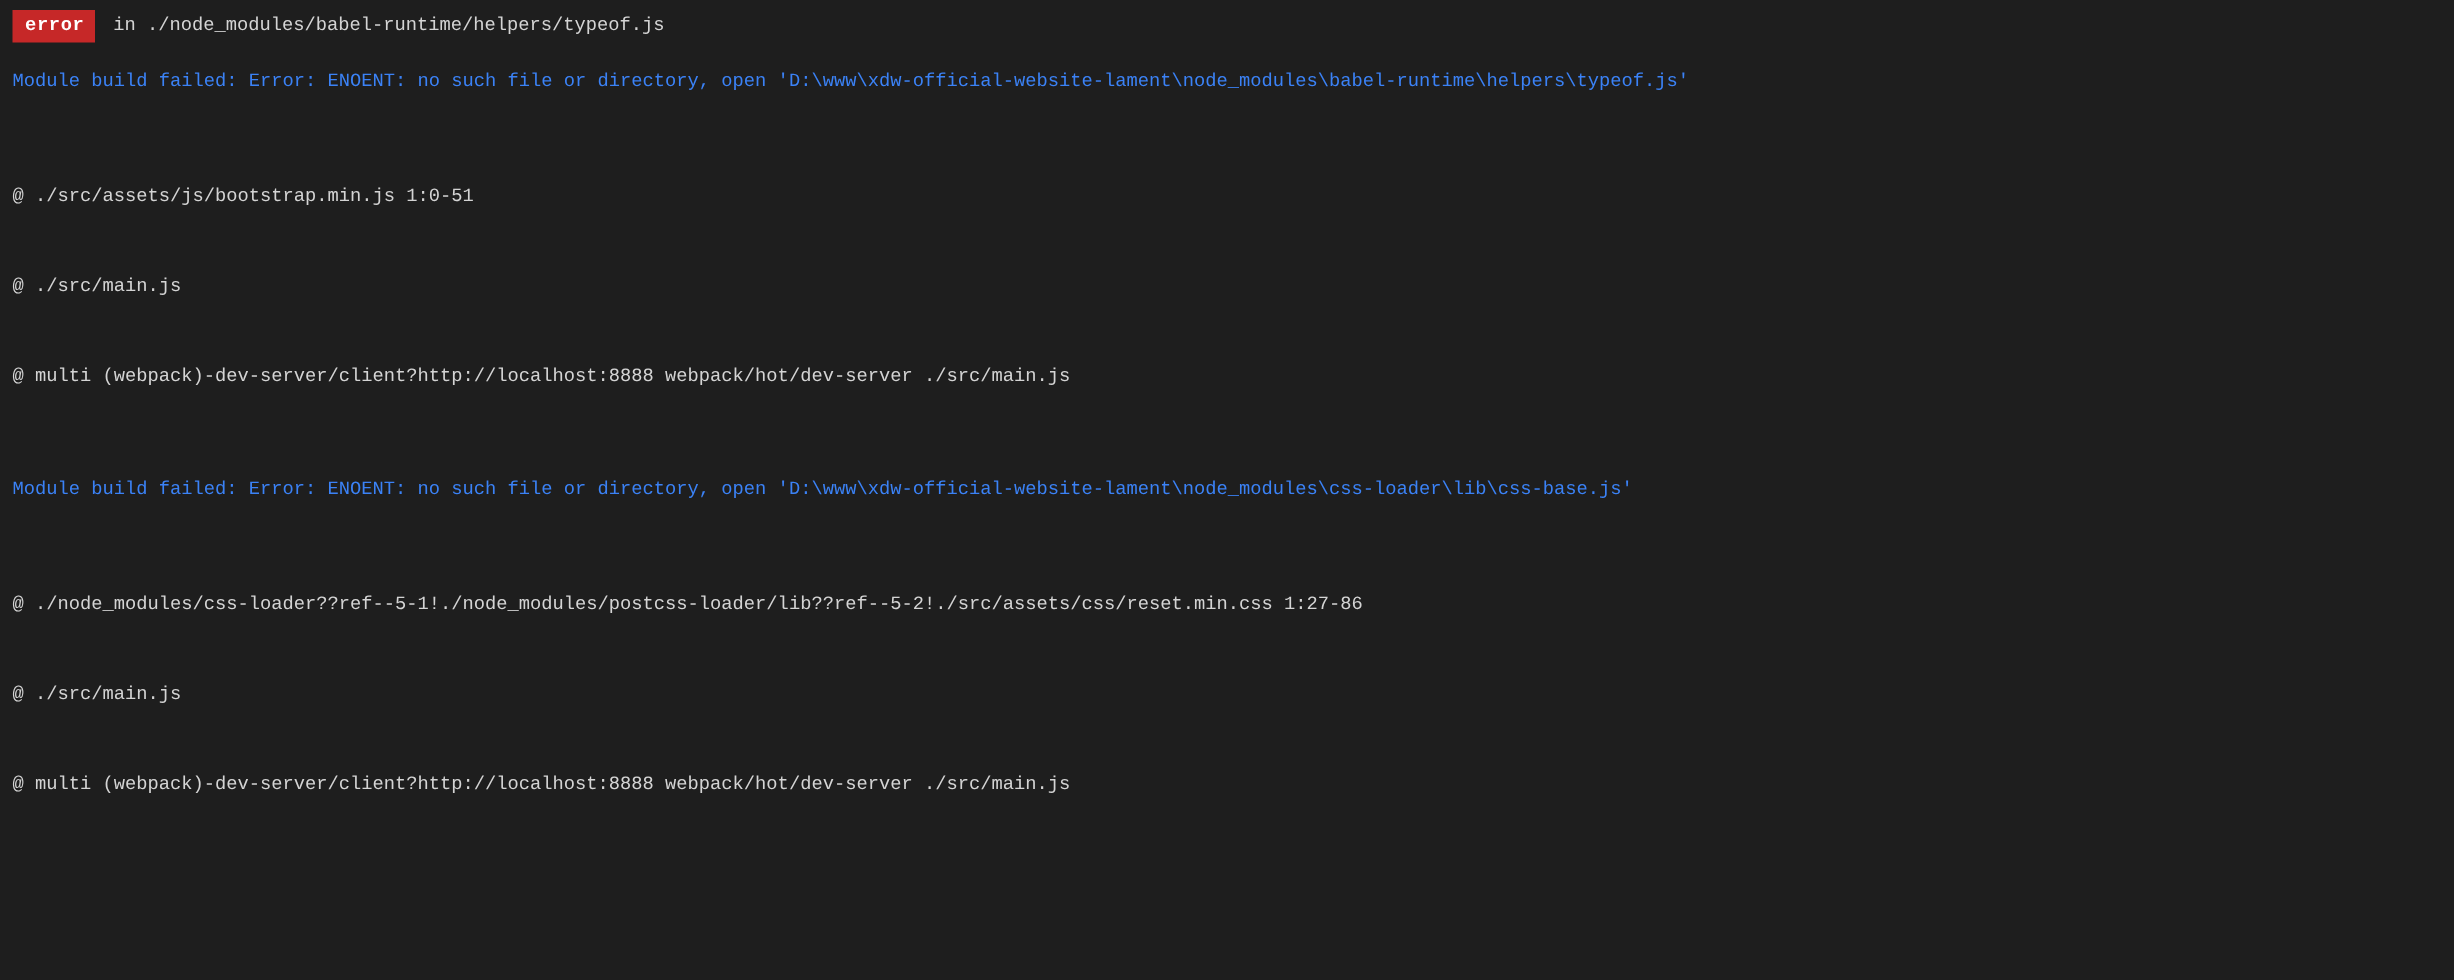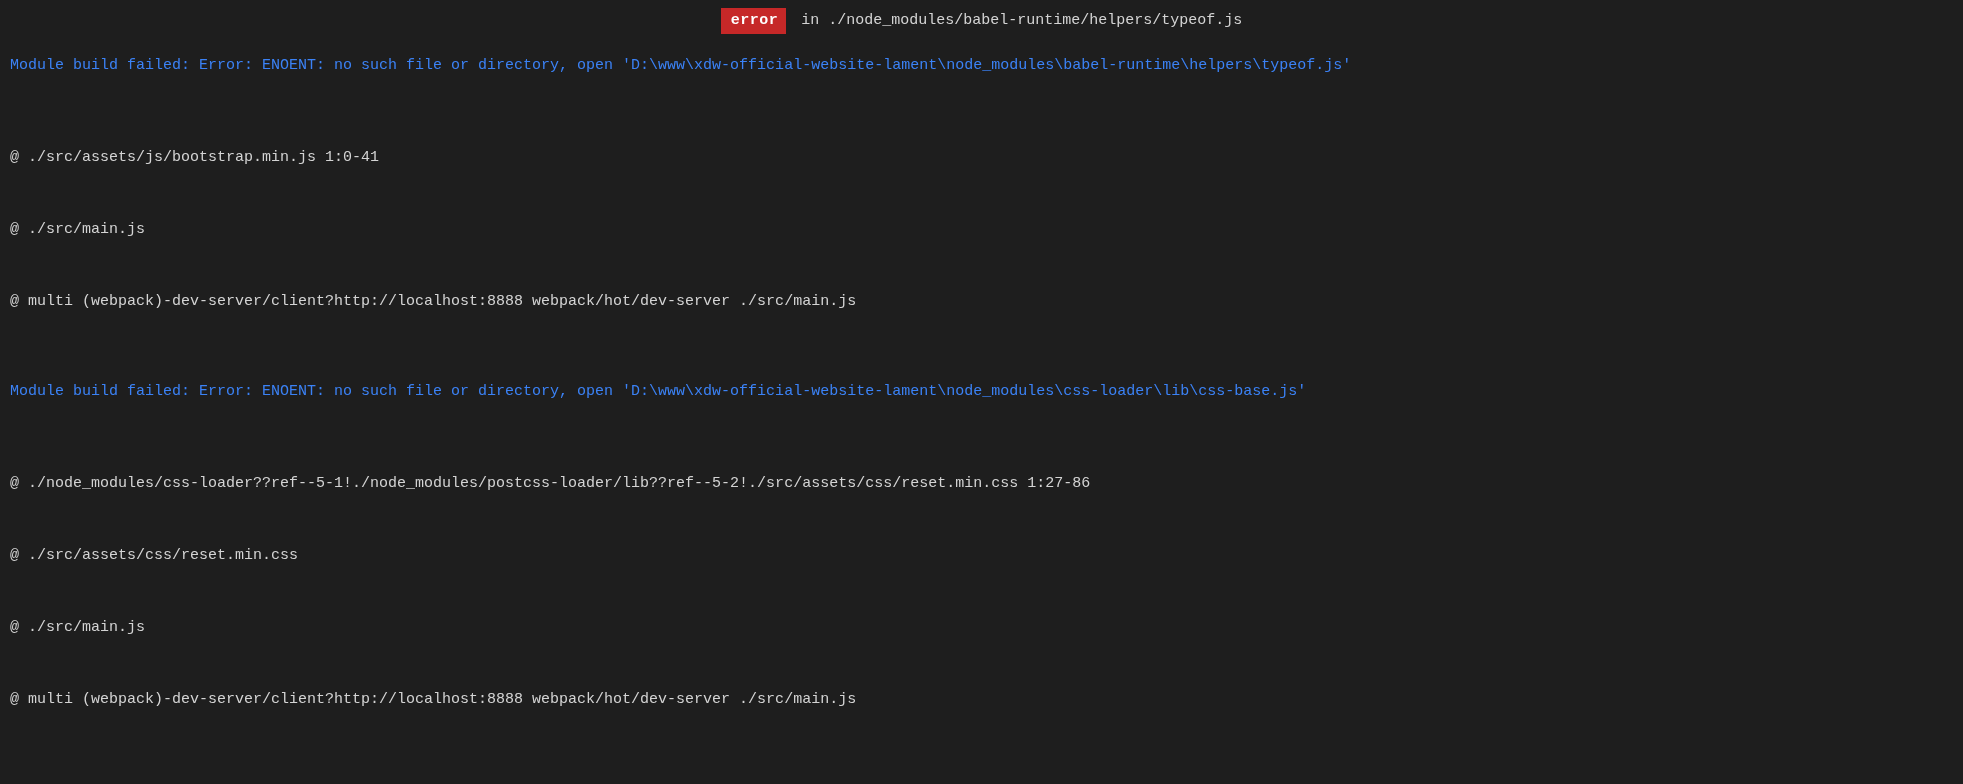--- a/index.html
+++ b/index.html
@@ -8,21 +8,21 @@
     color: #d4d4d4;
     font-family: "Consolas", "Courier New", monospace;
     font-size: 15px;
     line-height: 1.6;
     padding: 8px 10px;
     width: 1963px;
     min-height: 784px;
     position: relative;
   }
   .error-block { margin-bottom: 18px; }
-  .error-header { margin-bottom: 20px; text-align: center; }
+  .error-header { margin-bottom: 20px; }
   .error-badge {
     background: #c62828;
     color: #ffffff;
     padding: 1px 8px 1px 10px;
     font-weight: bold;
     letter-spacing: 0.5px;
     display: inline-block;
   }
   .location { color: #d4d4d4; margin-left: 6px; }
   .message { color: #3b82f6; margin-bottom: 20px; white-space: pre; }
@@ -33,29 +33,28 @@
 
 <div>
 
   <div class="error-block">
     <div class="error-header">
       <span class="error-badge">error</span>
       <span class="location">in ./node_modules/babel-runtime/helpers/typeof.js</span>
     </div>
     <div class="message">Module build failed: Error: ENOENT: no such file or directory, open 'D:\www\xdw-official-website-lament\node_modules\babel-runtime\helpers\typeof.js'</div>
     <div class="stack">
-      <div>@ ./src/assets/js/bootstrap.min.js 1:0-41</div>
+      <div>@ ./src/assets/js/bootstrap.min.js 1:0-51</div>
       <div>@ ./src/main.js</div>
       <div>@ multi (webpack)-dev-server/client?http://localhost:8888 webpack/hot/dev-server ./src/main.js</div>
     </div>
   </div>
 
   <div class="error-block">
     <div class="message">Module build failed: Error: ENOENT: no such file or directory, open 'D:\www\xdw-official-website-lament\node_modules\css-loader\lib\css-base.js'</div>
     <div class="stack">
       <div>@ ./node_modules/css-loader??ref--5-1!./node_modules/postcss-loader/lib??ref--5-2!./src/assets/css/reset.min.css 1:27-86</div>
-      <div>@ ./src/assets/css/reset.min.css</div>
       <div>@ ./src/main.js</div>
       <div>@ multi (webpack)-dev-server/client?http://localhost:8888 webpack/hot/dev-server ./src/main.js</div>
     </div>
   </div>
 
 </div>
 
 </body></html>

